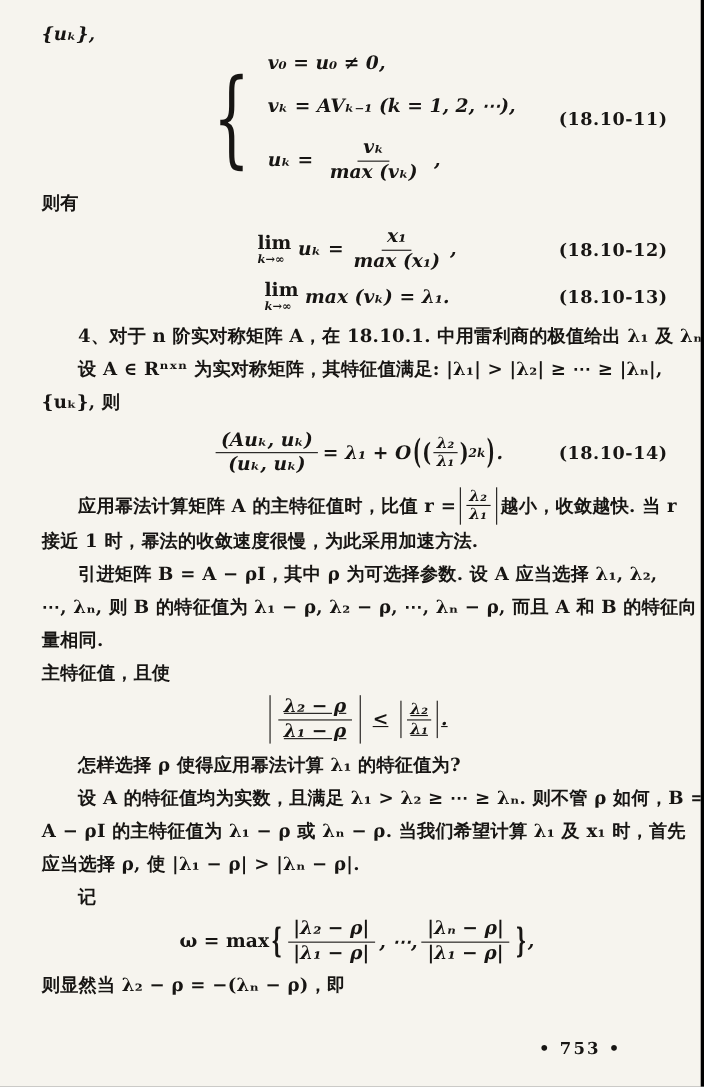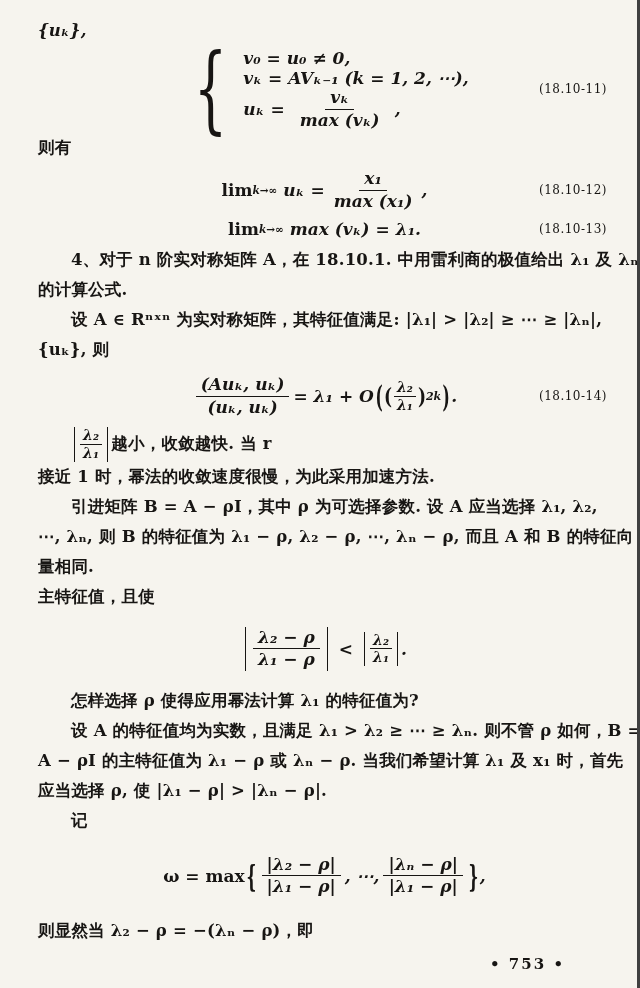--- a/index.html
+++ b/index.html
@@ -5,21 +5,21 @@
   html,body{margin:0;padding:0;background:#888;}
   .page{
     position:relative;
     width:640px;height:988px;
     background:#f6f4ee;
     box-sizing:border-box;
     padding:16px 26px 0 38px;
     overflow:hidden;
     color:#171513;
     font-family:"DejaVu Serif","Liberation Serif",serif;
-    border-right:3px solid #404040;
+    border-right:3px solid #000000;
   }
   
   .cn{
     font-size:16.5px;
     line-height:30px;
     font-weight:600;
     letter-spacing:0.2px;
     white-space:nowrap;
   }
   .indent{padding-left:33px;}
@@ -33,22 +33,22 @@
     margin:3px 0;
     font-size:17px;
     font-weight:700;
     font-style:italic;
   }
   .eqno{
     position:absolute;
     right:4px;top:50%;
     transform:translateY(-50%);
     font-style:normal;
-    font-weight:400;
-    font-size:12px;
+    font-weight:700;
+    font-size:16px;
     letter-spacing:0.5px;
   }
   .frac{
     display:inline-flex;
     flex-direction:column;
     align-items:center;
     vertical-align:middle;
     margin:0 4px;
     line-height:1.15;
   }
@@ -57,38 +57,37 @@
   .abs{
     display:inline-flex;
     align-items:center;
     border-left:1.7px solid #171513;
     border-right:1.7px solid #171513;
     padding:1px 3px;
     margin:0 3px;
   }
   .lim{
     display:inline-flex;
-    flex-direction:row;
-    align-items:center;
+    flex-direction:column;
     line-height:1;
     margin-right:6px;
     font-style:normal;
     font-weight:700;
   }
   .lim .limsub{font-size:10.5px;margin-top:1px;font-style:italic;}
   .sys{display:flex;align-items:center;}
   .bigbrace{
     font-size:96px;
     font-weight:400;
     font-style:normal;
     line-height:0.85;
     transform:scaleX(0.55);
     margin-right:2px;
   }
-  .syslines{display:flex;flex-direction:column;gap:0;}
+  .syslines{display:flex;flex-direction:column;gap:18px;}
   .sysline{display:flex;align-items:center;gap:6px;white-space:nowrap;}
   .bigparen{
     font-style:normal;
     font-weight:600;
     display:inline-block;
     transform:scaleY(1.8) scaleX(0.9);
     margin:0 1px;
   }
   .midparen{
     font-style:normal;
@@ -97,21 +96,21 @@
     transform:scaleY(1.35);
   }
   .sup{font-size:11px;vertical-align:super;line-height:1;}
   .inlinefrac{font-size:14px;line-height:1.05;margin:0 2px;}
   .inlinefrac .num{padding:0 3px 1px 3px;}
   .inlinefrac .den{padding:1px 3px 0 3px;}
   .mrow{display:inline-flex;align-items:center;white-space:nowrap;}
   .gap{display:inline-block;width:8px;}
   .pageno{
     position:absolute;
-    right:72px;bottom:15px;
+    right:72px;bottom:26px;
     font-weight:700;
     font-size:15px;
     letter-spacing:2px;
   }
 </style>
 </head>
 <body>
 
 <div class="page">
 
@@ -159,21 +158,20 @@
       <span class="lim">
         <span>lim</span>
         <span class="limsub">k→∞</span>
       </span>
       <span>max (vₖ) = λ₁.</span>
     </span>
     <span class="eqno">(18.10-13)</span>
   </div>
 
   <div class="cn indent">4、对于 n 阶实对称矩阵 A，在 18.10.1. 中用雷利商的极值给出 λ₁ 及 λₙ</div>
-  <div class="cn">的计算公式.</div>
 
   <div class="cn indent">设 A ∈ Rⁿˣⁿ 为实对称矩阵，其特征值满足:  |λ₁| &gt; |λ₂| ≥ ⋯ ≥ |λₙ|,</div>
   <div class="cn">{uₖ}, 则</div>
 
   <div class="eqrow" style="margin:10px 0;">
     <span class="mrow">
       <span class="frac">
         <span class="num">(Auₖ, uₖ)</span>
         <span class="den">(uₖ, uₖ)</span>
       </span>
@@ -187,37 +185,38 @@
       <span class="midparen">)</span>
       <span class="sup">2k</span>
       <span class="bigparen">)</span>
       <span>.</span>
     </span>
     <span class="eqno">(18.10-14)</span>
   </div>
 
 
   <div class="cn indent" style="display:flex;align-items:center;">
+    <span>应用幂法计算矩阵 A 的主特征值时，比值 r =</span>
     <span class="abs">
       <span class="frac inlinefrac math">
         <span class="num">λ₂</span>
         <span class="den">λ₁</span>
       </span>
     </span>
     <span>越小，收敛越快.  当 r</span>
   </div>
   <div class="cn">接近 1 时，幂法的收敛速度很慢，为此采用加速方法.</div>
 
   <div class="cn indent">引进矩阵 B = A − ρI，其中 ρ 为可选择参数.  设 A 应当选择 λ₁, λ₂,</div>
   <div class="cn">⋯, λₙ, 则 B 的特征值为 λ₁ − ρ, λ₂ − ρ, ⋯, λₙ − ρ, 而且 A 和 B 的特征向</div>
   <div class="cn">量相同.</div>
 
   <div class="cn">主特征值，且使</div>
 
-  <div class="eqrow" style="margin:15px 0;">
+  <div class="eqrow" style="margin:5px 0;text-decoration:underline;">
     <span class="mrow">
       <span class="abs">
         <span class="frac">
           <span class="num">λ₂ − ρ</span>
           <span class="den">λ₁ − ρ</span>
         </span>
       </span>
       <span class="gap"></span>
       <span>&lt;</span>
       <span class="gap"></span>
@@ -232,21 +231,21 @@
   </div>
 
   <div class="cn indent">怎样选择 ρ 使得应用幂法计算 λ₁ 的特征值为?</div>
 
   <div class="cn indent">设 A 的特征值均为实数，且满足 λ₁ &gt; λ₂ ≥ ⋯ ≥ λₙ. 则不管 ρ 如何，B =</div>
   <div class="cn">A − ρI 的主特征值为 λ₁ − ρ 或 λₙ − ρ. 当我们希望计算 λ₁ 及 x₁ 时，首先</div>
   <div class="cn">应当选择 ρ, 使 |λ₁ − ρ| &gt; |λₙ − ρ|.</div>
 
   <div class="cn indent">记</div>
 
-  <div class="eqrow" style="margin:19px 0;">
+  <div class="eqrow" style="margin:4px 0;">
     <span class="mrow">
       <span style="font-style:normal;">ω = max</span>
       <span class="bigparen">{</span>
       <span class="frac">
         <span class="num">|λ₂ − ρ|</span>
         <span class="den">|λ₁ − ρ|</span>
       </span>
       <span>, ⋯,</span>
       <span class="frac">
         <span class="num">|λₙ − ρ|</span>

